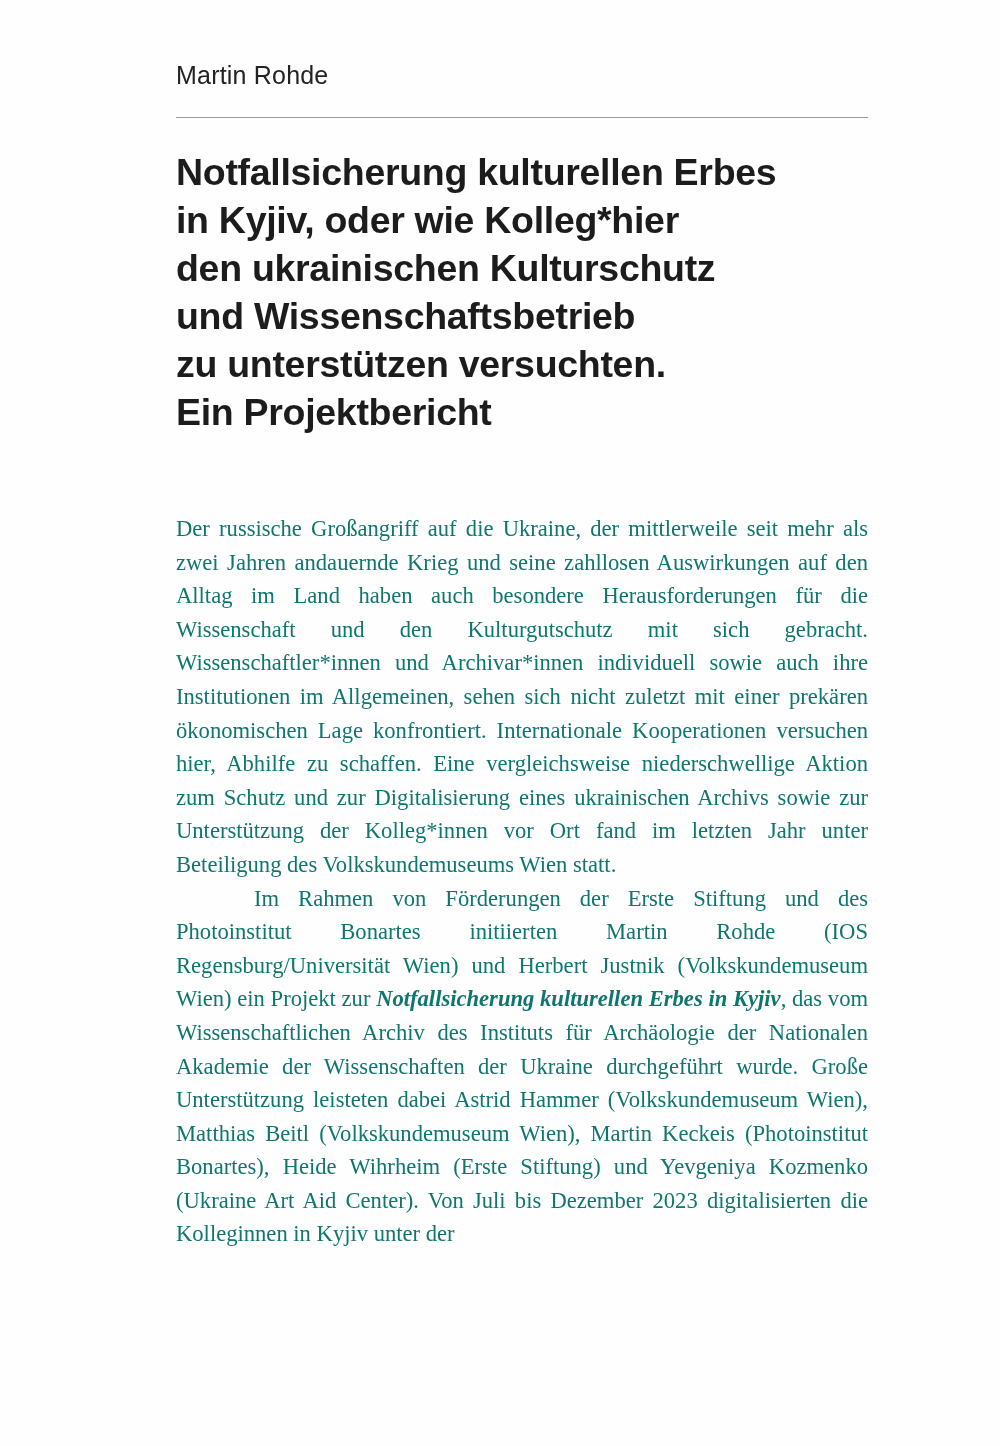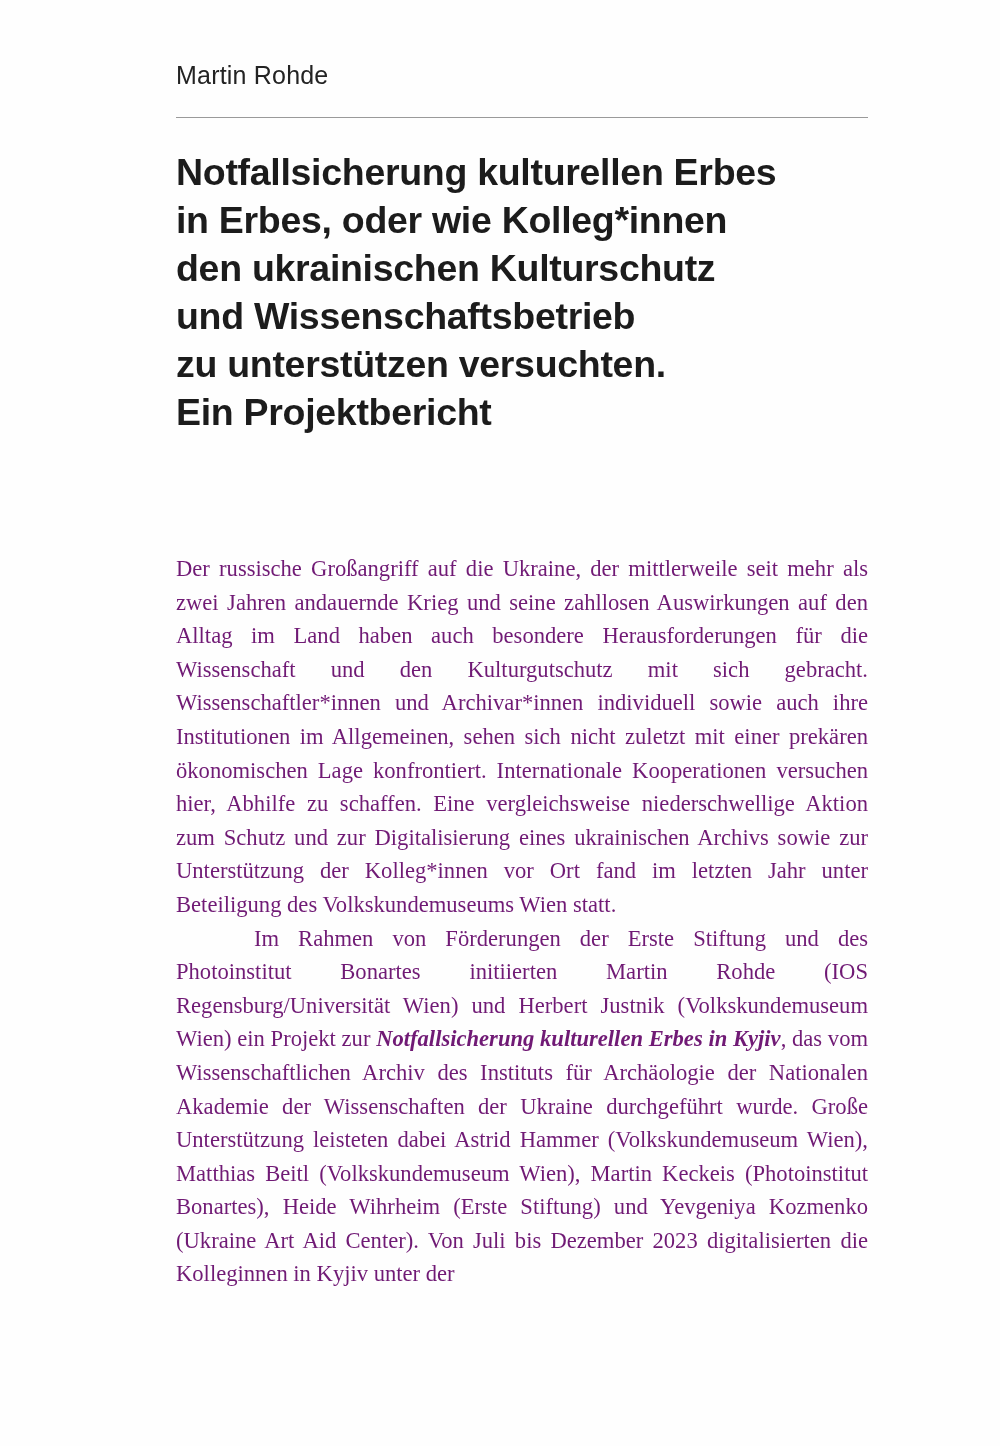--- a/index.html
+++ b/index.html
@@ -54,27 +54,27 @@
     font-weight: 700;
     font-size: 37.5px;
     line-height: 48px;
     letter-spacing: -0.3px;
     color: #1c1c1c;
     margin-top: 30px;
     white-space: pre-line;
   }
 
   .body-block {
-    margin-top: 116px;
+    margin-top: 76px;
     font-family: "Liberation Serif", serif;
     font-size: 22.6px;
     line-height: 33.6px;
     text-align: justify;
     text-justify: inter-word;
-    color: #701a75;
+    color: #0f766e;
     hyphens: manual;
   }
 
   .para {
     margin: 0;
     text-align: justify;
   }
 
   .para + .para {
     text-indent: 78px;
@@ -90,21 +90,21 @@
 <body>
 
 <div class="page">
   <div class="content">
 
     <div class="author">Martin Rohde</div>
 
     <hr class="rule">
 
     <h1 class="title">Notfallsicherung kulturellen Erbes
-in Erbes, oder wie Kolleg*innen
+in Kyjiv, oder wie Kolleg*hier
 den ukrainischen Kulturschutz
 und Wissenschaftsbetrieb
 zu unterstützen versuchten.
 Ein Projektbericht</h1>
 
     <div class="body-block">
       <p class="para">Der russische Großangriff auf die Ukraine, der mittlerweile seit mehr als zwei Jahren andauernde Krieg und seine zahllosen Auswirkungen auf den Alltag im Land haben auch besondere Herausforderungen für die Wissenschaft und den Kulturgutschutz mit sich gebracht. Wissenschaftler*innen und Archivar*innen individuell sowie auch ihre Institutionen im Allgemeinen, sehen sich nicht zuletzt mit einer prekären ökonomischen Lage konfrontiert. Internationale Kooperationen versuchen hier, Abhilfe zu schaffen. Eine vergleichsweise niederschwellige Aktion zum Schutz und zur Digitalisierung eines ukrainischen Archivs sowie zur Unterstützung der Kolleg*innen vor Ort fand im letzten Jahr unter Beteiligung des Volkskundemuseums Wien statt.</p>
       <p class="para"><span>Im Rahmen von Förderungen der Erste Stiftung und des Photoinstitut Bonartes initiierten Martin Rohde (IOS Regensburg/Universität Wien) und Herbert Justnik (Volkskundemuseum Wien) ein Projekt zur </span><em>Notfallsicherung kulturellen Erbes in Kyjiv</em><span>, das vom Wissenschaftlichen Archiv des Instituts für Archäologie der Nationalen Akademie der Wissenschaften der Ukraine durchgeführt wurde. Große Unterstützung leisteten dabei Astrid Hammer (Volkskundemuseum Wien), Matthias Beitl (Volkskundemuseum Wien), Martin Keckeis (Photoinstitut Bonartes), Heide Wihrheim (Erste Stiftung) und Yevgeniya Kozmenko (Ukraine Art Aid Center). Von Juli bis Dezember 2023 digitalisierten die Kolleginnen in Kyjiv unter der</span></p>
     </div>
 

